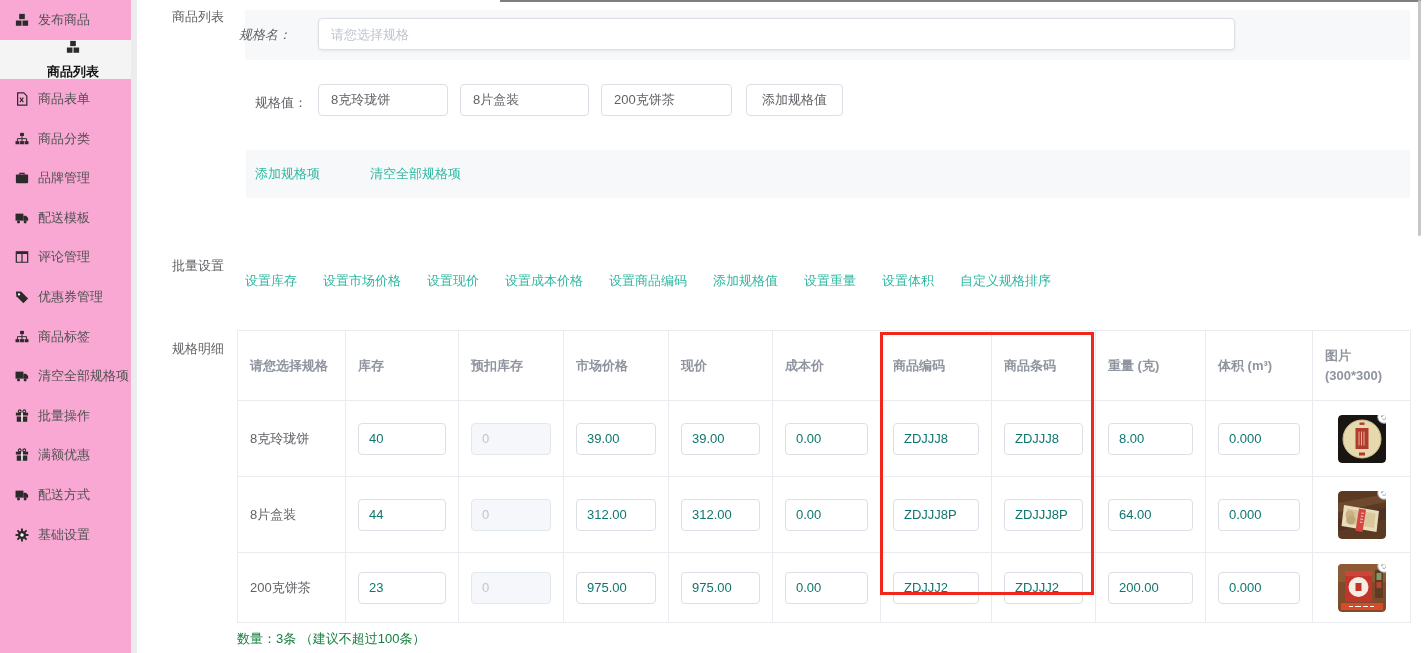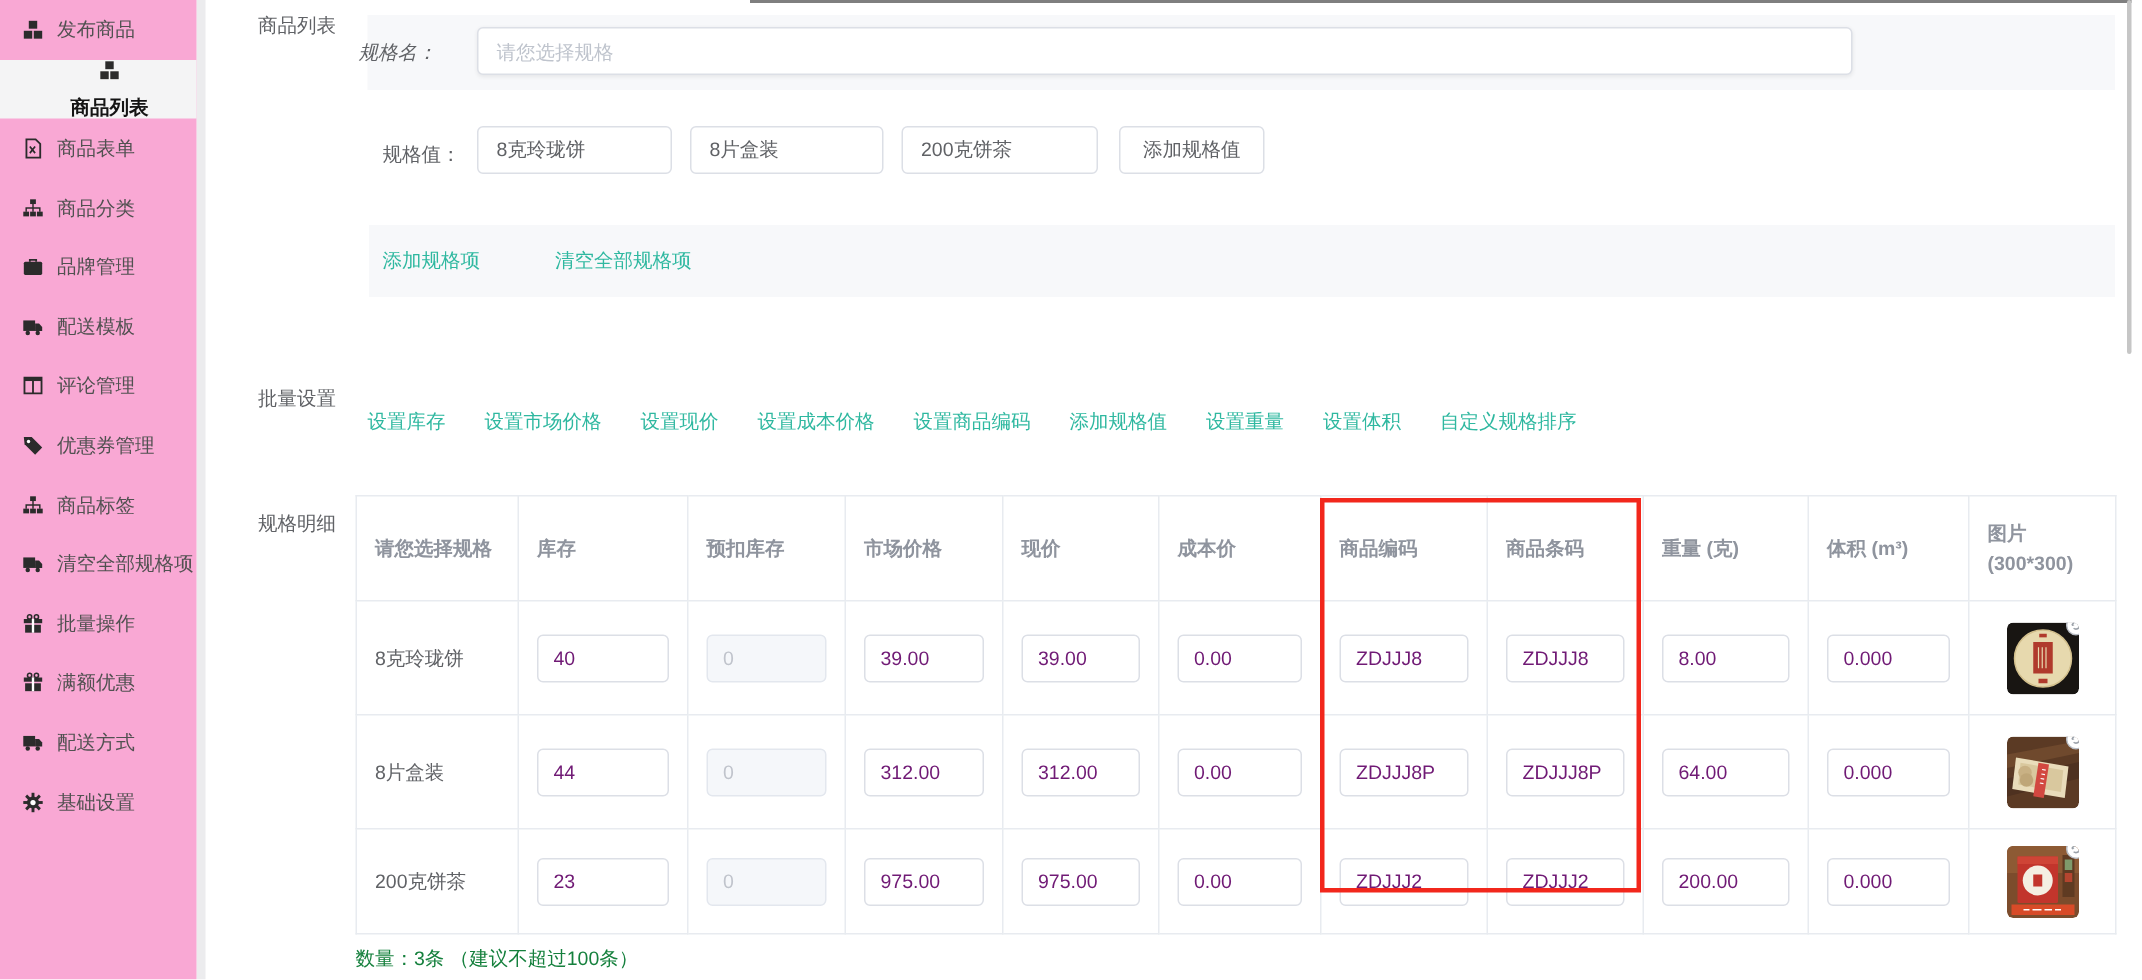--- a/index.html
+++ b/index.html
@@ -58,21 +58,21 @@
   
   .batch-row { position:absolute; left:245px; top:272px; display:flex; gap:26px; white-space:nowrap; }
 
   
   .detail-table { position:absolute; left:237px; top:330px; border-collapse:collapse; table-layout:fixed; background:#fff; }
   .detail-table th, .detail-table td { border:1px solid #e8ebf0; padding:0 12px; vertical-align:middle; text-align:left; }
   .detail-table th { height:70px; color:#8f949e; font-weight:bold; font-size:13px; line-height:1.5; }
   .detail-table tbody tr:nth-child(-n+2) td { height:76px; }
   .detail-table tbody tr:last-child td { height:70px; }
   .cell-input { width:100%; border:1px solid #dcdfe6; border-radius:4px; height:32px; padding:0 10px;
-                font-size:13px; color:#701a75; background:#fff; outline:none;
+                font-size:13px; color:#0f766e; background:#fff; outline:none;
                 font-family:"Liberation Sans","DejaVu Sans",sans-serif; }
   .cell-input:disabled { background:#f5f7fa; border-color:#e3e7ee; color:#c0c4cc; }
   .img-cell { position:relative; }
   .thumb { width:48px; height:48px; border-radius:4px; overflow:hidden; position:relative; margin:0 auto; cursor:pointer; }
   .thumb svg { display:block; }
   .thumb-badge { position:absolute; width:14px; height:14px; cursor:pointer; }
   .count-note { position:absolute; left:237px; top:630px; color:#15803d; }
 
   
   .red-annotation { position:absolute; left:880px; top:332px; width:214px; height:263px;

